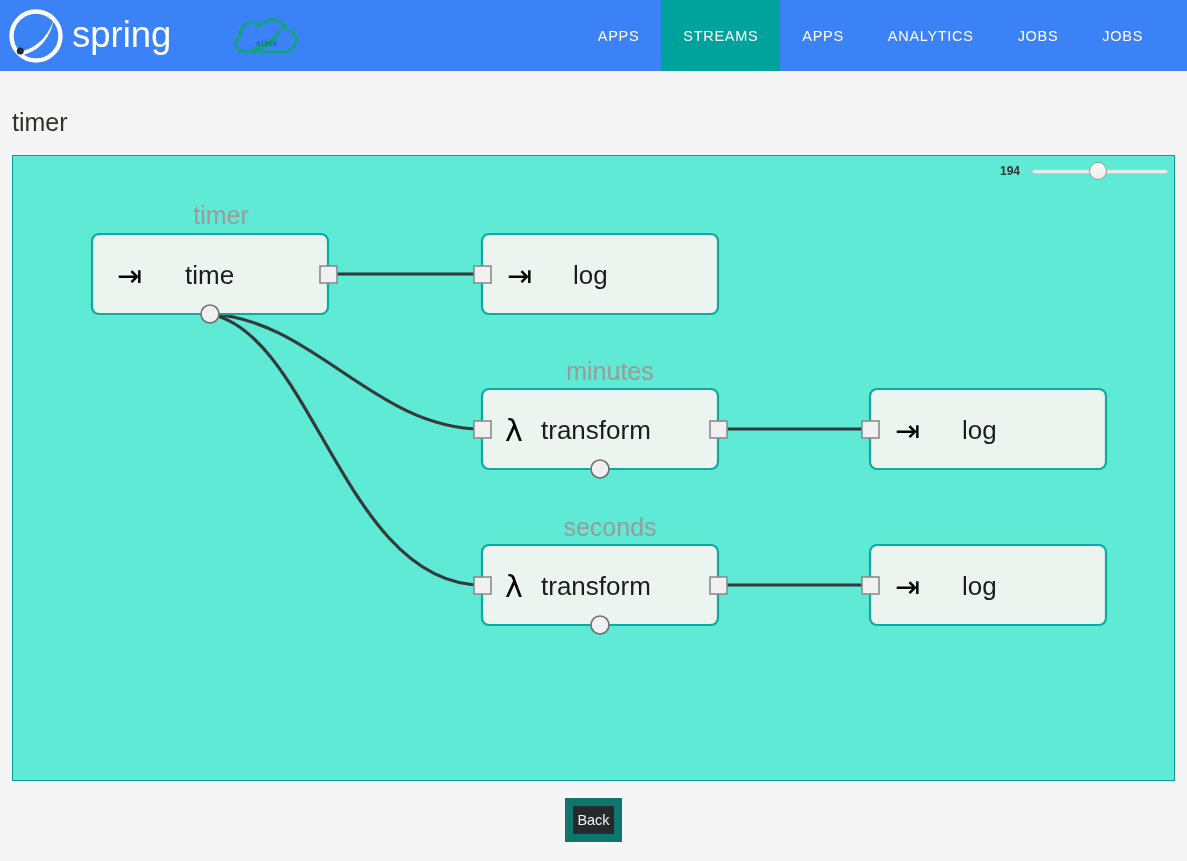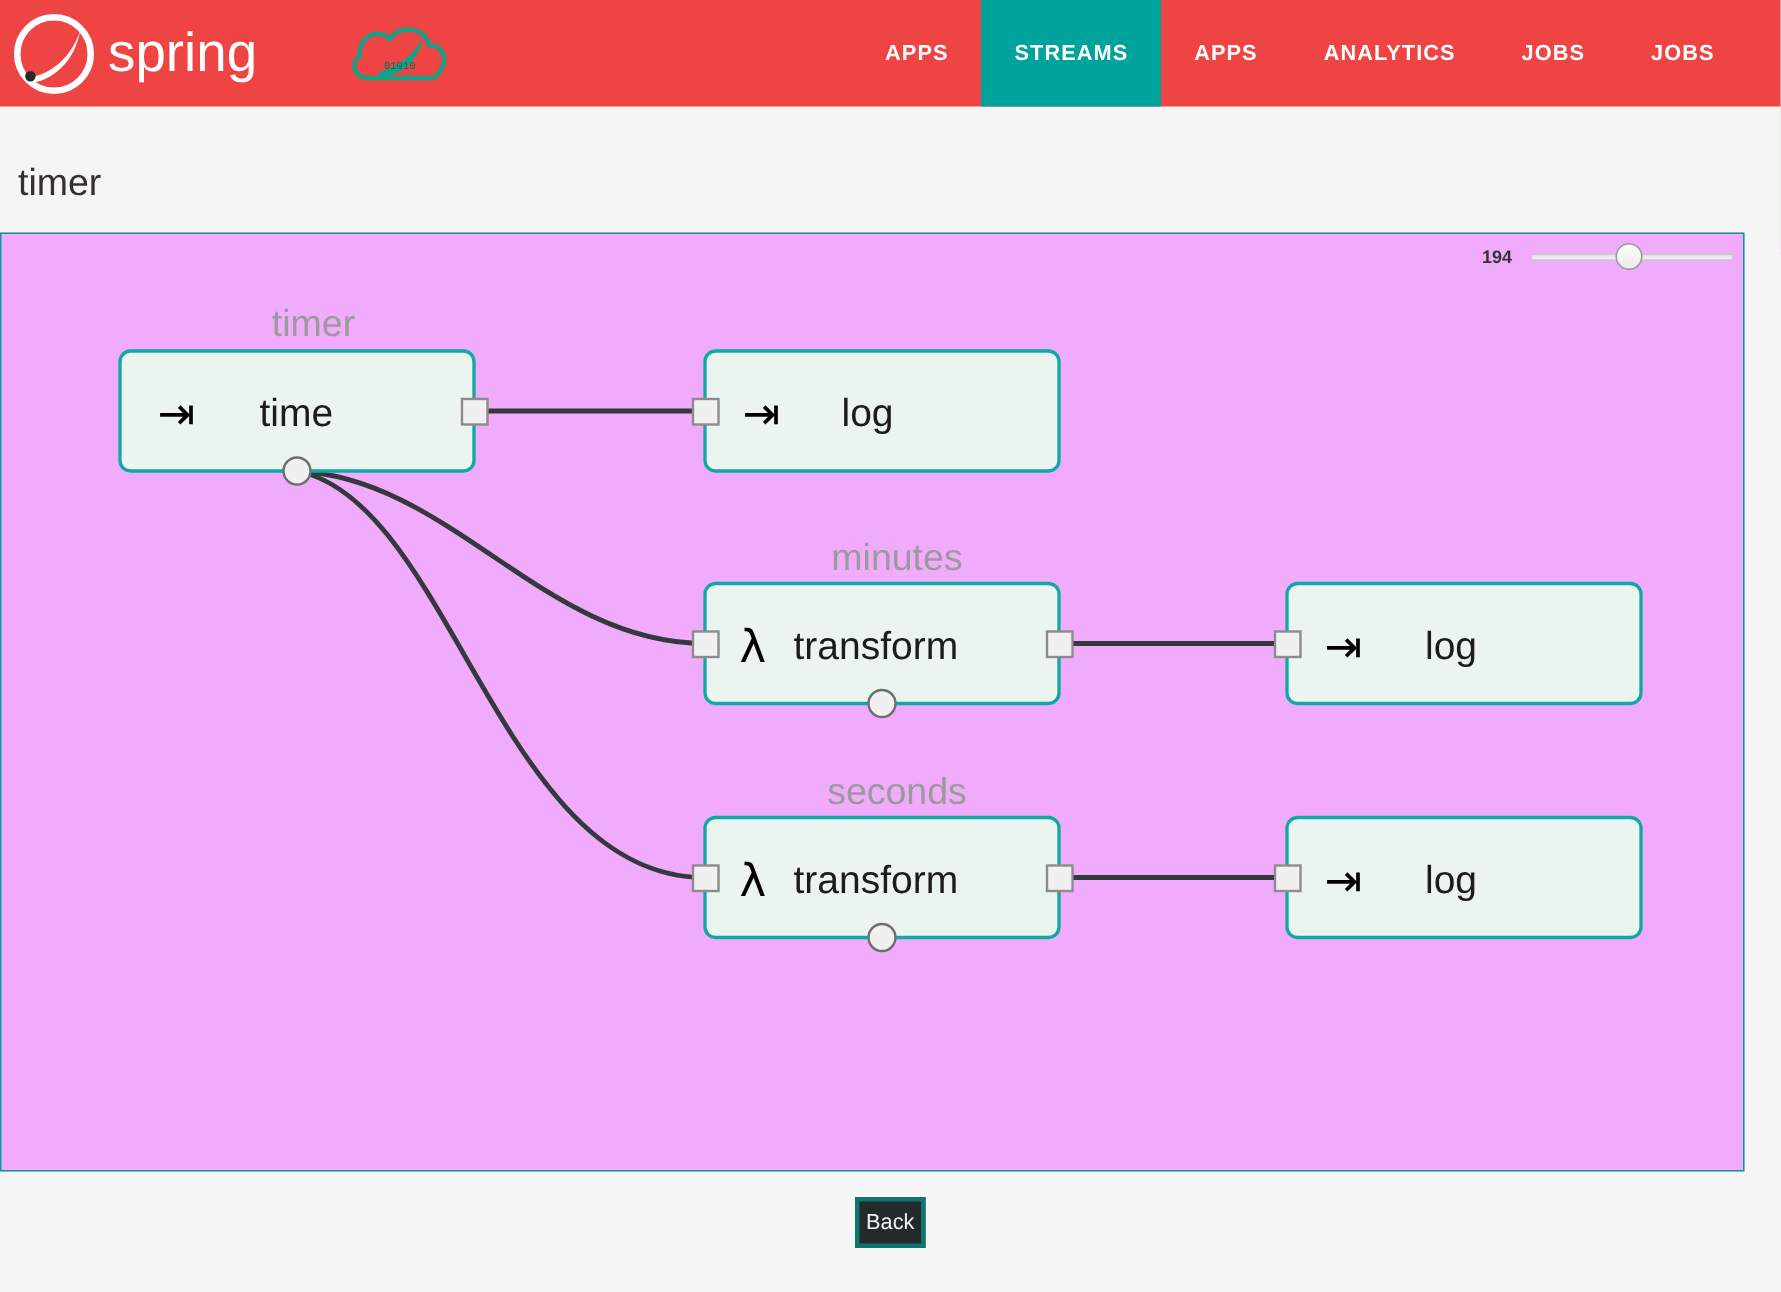--- a/index.html
+++ b/index.html
@@ -9,60 +9,60 @@
     width: 1187px; height: 861px;
     background: #f5f5f5;
     font-family: "Liberation Sans", sans-serif;
     overflow: hidden;
   }
 
   
   .navbar {
     position: absolute; top: 0; left: 0;
     width: 1187px; height: 71px;
-    background: #ef4444;
+    background: #3b82f6;
     display: flex; align-items: stretch; justify-content: flex-end;
   }
   .brand {
     display: flex; align-items: center;
     padding-left: 8px; gap: 4px;
   }
   .brand-logo { width: 56px; height: 56px; }
   .brand-word { height: 40px; margin-left: 4px; }
   .brand-cloud { width: 72px; height: 48px; margin-left: 6px; }
 
   .nav-links {
     margin-left: auto;
     display: flex; align-items: stretch; height: 71px;
   }
   .nav-item {
     display: flex; align-items: center; justify-content: center;
     padding: 2px 22px;
     color: #ffffff;
     font-size: 14.5px;
-    font-weight: bold;
+    font-weight: normal;
     letter-spacing: 0.7px;
     text-decoration: none;
     cursor: pointer;
     white-space: nowrap;
   }
   .nav-item.active { background: #00a39b; }
   .nav-spacer { width: 22px; }
 
   
   .page-title {
     position: absolute; left: 12px; top: 108px;
     font-size: 25px; color: #34302d; font-weight: normal;
   }
 
   
   .canvas {
-    position: absolute; left: 0; top: 155px;
+    position: absolute; left: 12px; top: 155px;
     width: 1163px; height: 626px;
-    background: #f0abfc;
+    background: #5eead4;
     border: 1px solid #0b9a9a;
   }
 
   .zoom-control {
     position: absolute; right: 6px; top: 6px;
     display: flex; align-items: center; gap: 12px;
   }
   .zoom-value { font-size: 12px; font-weight: bold; color: #333; }
   .zoom-slider {
     position: relative; width: 136px; height: 18px;
@@ -105,21 +105,21 @@
     font-size: 25px; fill: #9b9b9b; text-anchor: middle;
   }
 
   
   .back-wrap {
     position: absolute; left: 0; top: 798px; width: 1187px;
     display: flex; justify-content: center;
   }
   .back-button {
     background: #24292c; color: #f2f2f2;
-    border: 3px solid #0f766e;
+    border: 8px solid #0f766e;
     padding: 6px 4px;
     font-family: "Liberation Sans", sans-serif;
     font-size: 14.5px;
     cursor: pointer;
   }
 </style>
 </head>
 <body>
 
 <div class="navbar">

